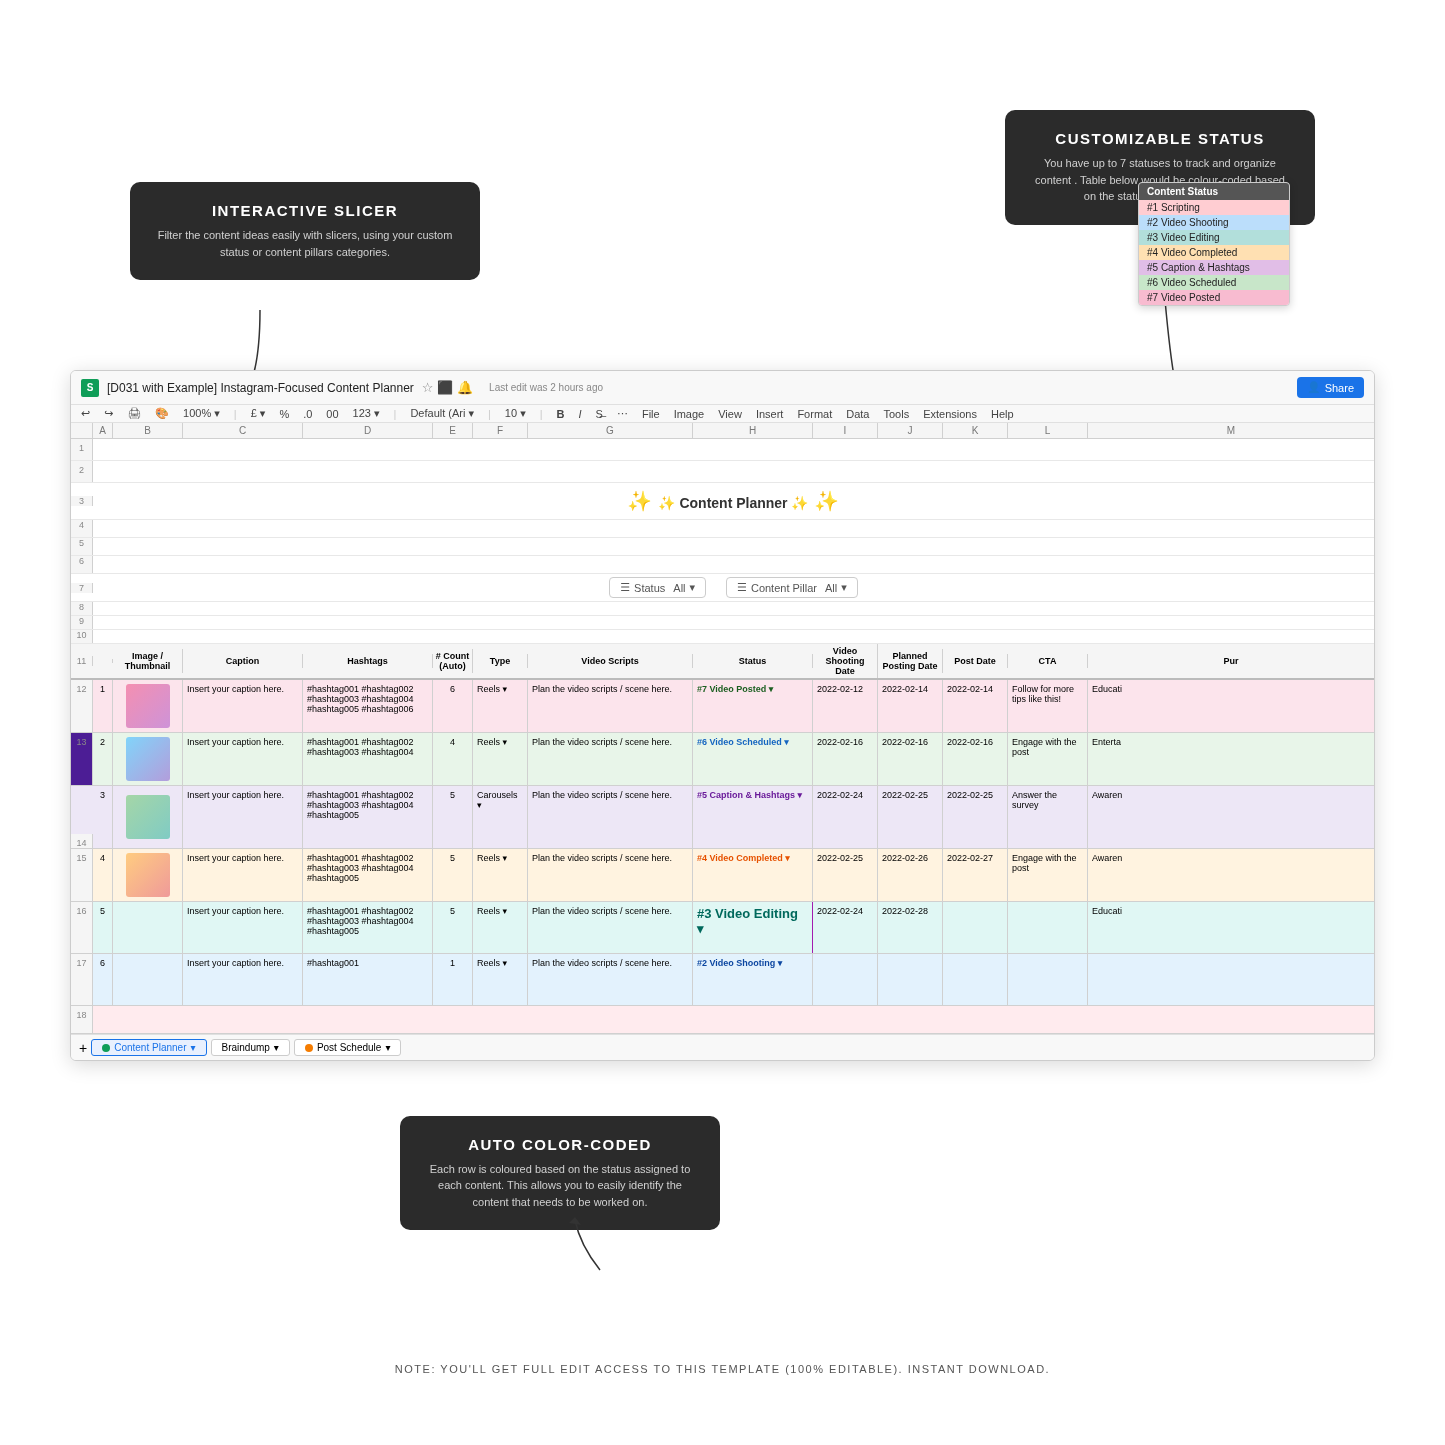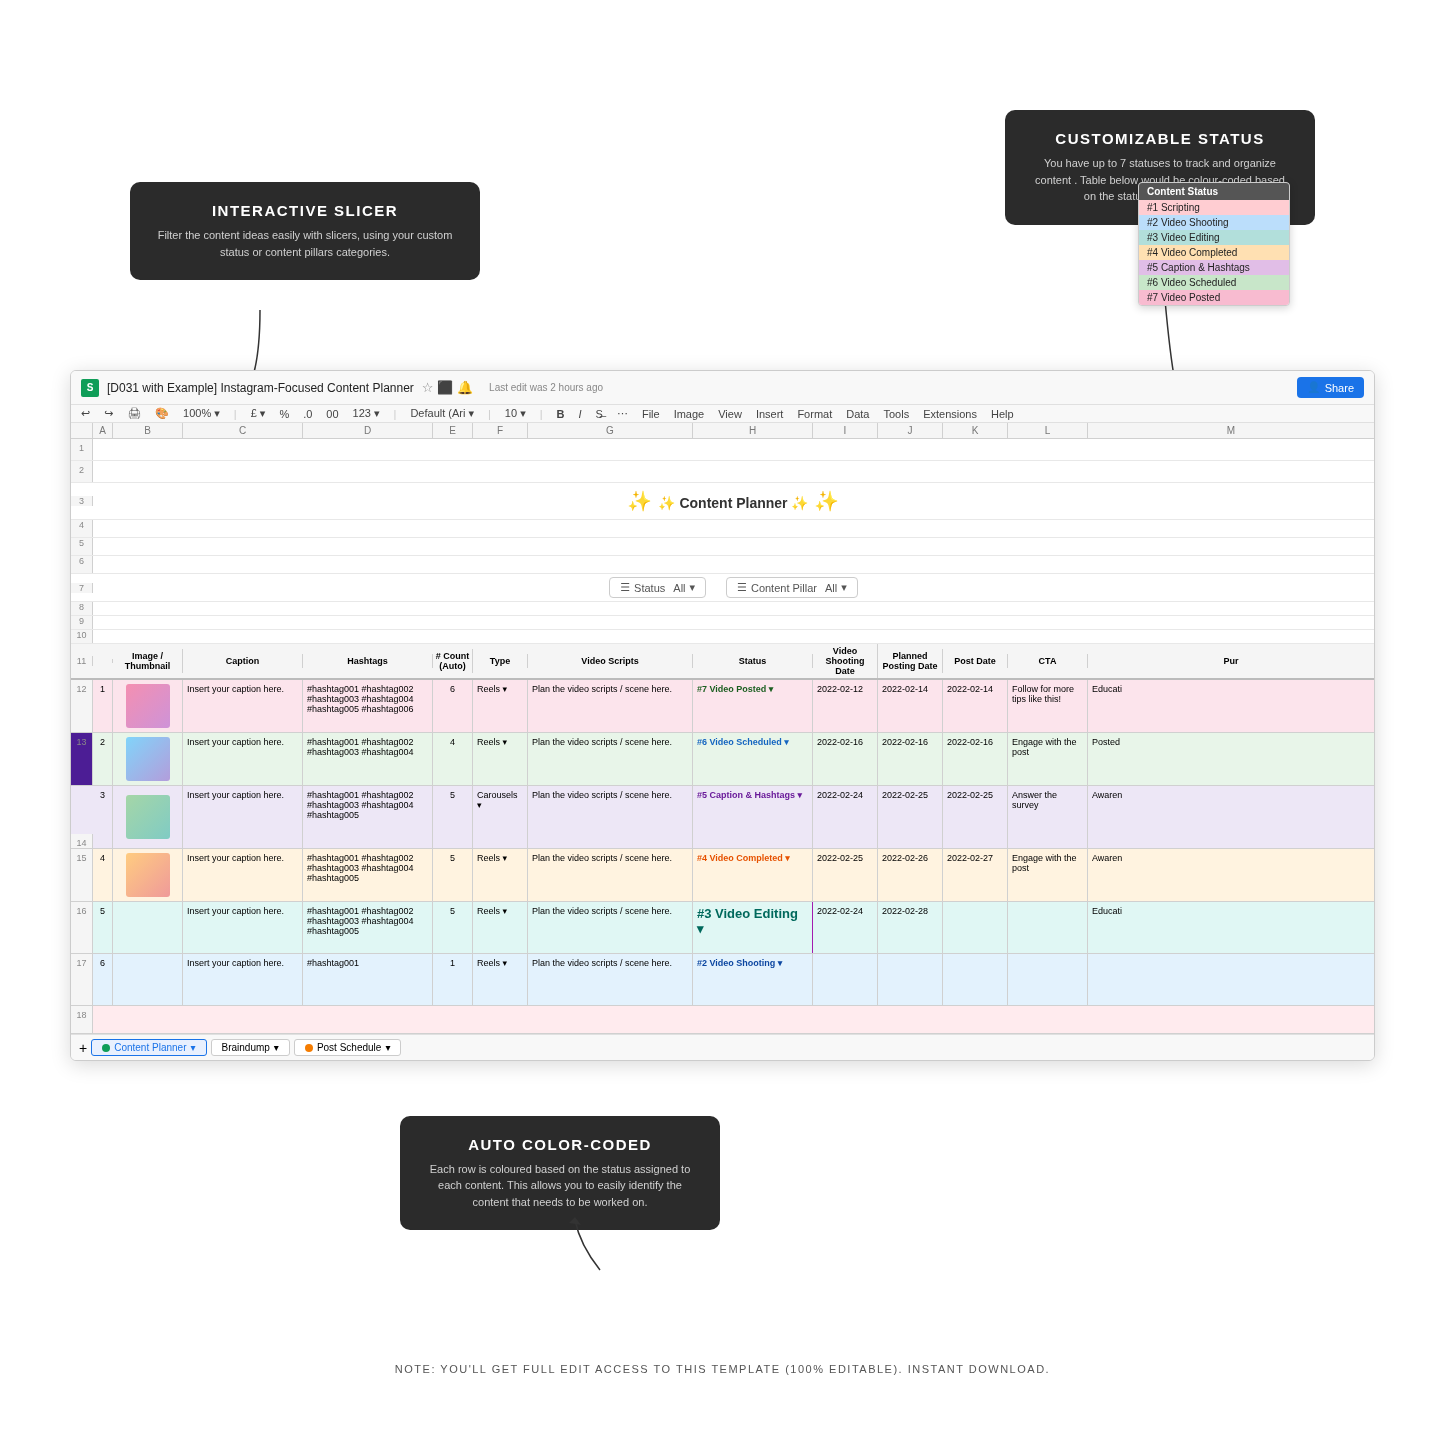--- a/index.html
+++ b/index.html
@@ -412,21 +412,21 @@
       <div style="width:130px; border-right:1px solid #d0d0d0; padding:4px; font-size:9px; white-space:pre-line;">#hashtag001 #hashtag002
 #hashtag003 #hashtag004</div>
       <div style="width:40px; border-right:1px solid #d0d0d0; padding:4px; font-size:9px; text-align:center;">4</div>
       <div style="width:55px; border-right:1px solid #d0d0d0; padding:4px; font-size:9px;">Reels ▾</div>
       <div style="width:165px; border-right:1px solid #d0d0d0; padding:4px; font-size:9px;">Plan the video scripts / scene here.</div>
       <div style="width:120px; border-right:1px solid #d0d0d0; padding:4px; font-size:9px; font-weight:600; color:#1565c0;">#6 Video Scheduled ▾</div>
       <div style="width:65px; border-right:1px solid #d0d0d0; padding:4px; font-size:9px;">2022-02-16</div>
       <div style="width:65px; border-right:1px solid #d0d0d0; padding:4px; font-size:9px;">2022-02-16</div>
       <div style="width:65px; border-right:1px solid #d0d0d0; padding:4px; font-size:9px;">2022-02-16</div>
       <div style="width:80px; border-right:1px solid #d0d0d0; padding:4px; font-size:9px;">Engage with the post</div>
-      <div style="flex:1; padding:4px; font-size:9px;">Posted</div>
+      <div style="flex:1; padding:4px; font-size:9px;">Enterta</div>
     </div>
 
     <div style="display:flex; border-bottom:1px solid #d0d0d0; background:#ede7f6; min-height:52px;">
       <div style="width:22px; background:#f5f5f5; border-right:1px solid #d0d0d0; text-align:center; font-size:9px; color:#888; padding-top:4px;margin-top:48px;">14</div>
       <div style="width:20px; border-right:1px solid #d0d0d0; text-align:center; font-size:9px; padding:4px 2px;">3</div>
       <div style="width:70px; border-right:1px solid #d0d0d0; padding:4px; display:flex; align-items:center; justify-content:center;">
         <div class="thumb thumb-gradient-3"></div>
       </div>
       <div style="width:120px; border-right:1px solid #d0d0d0; padding:4px; font-size:9px;">Insert your caption here.</div>
       <div style="width:130px; border-right:1px solid #d0d0d0; padding:4px; font-size:9px; white-space:pre-line;">#hashtag001 #hashtag002

